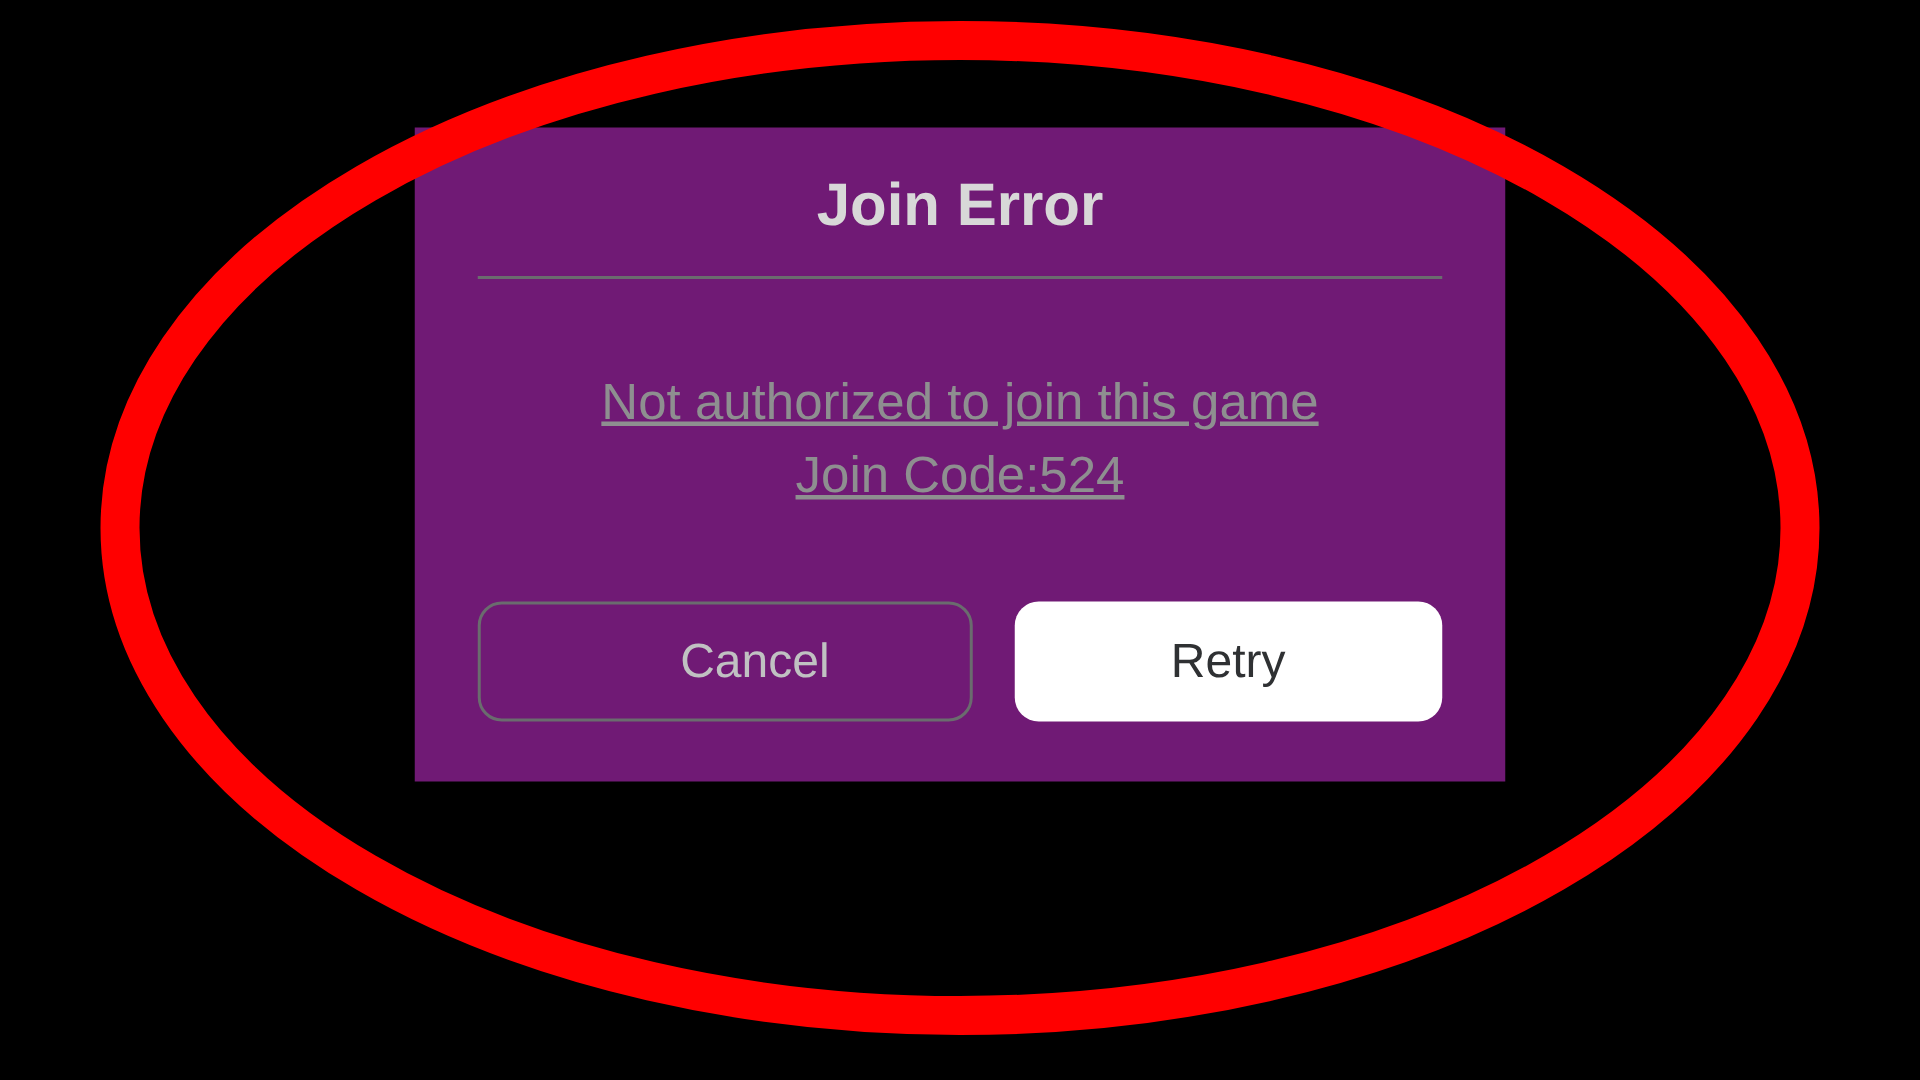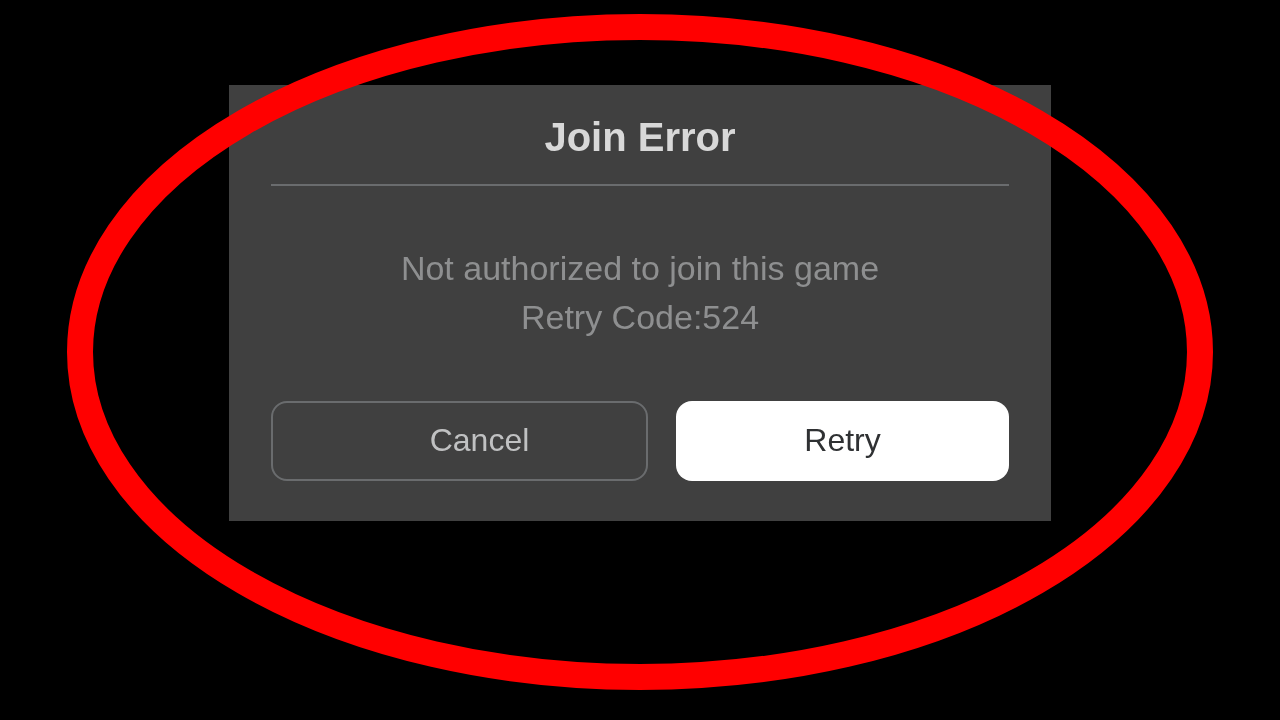--- a/index.html
+++ b/index.html
@@ -23,22 +23,22 @@
       width: 1150px;
       height: 680px;
       pointer-events: none;
       z-index: 2;
     }
     .dialog {
       position: absolute;
       top: 85px;
       left: 50%;
       transform: translateX(-50%);
-      width: 822px;
-      background: #404040;
+      width: 727px;
+      background: #701a75;
       padding: 30px 42px 40px 42px;
       z-index: 1;
     }
     .dialog-title {
       color: #d8d8d8;
       font-size: 40px;
       font-weight: 600;
       text-align: center;
       margin-bottom: 24px;
     }
@@ -47,20 +47,21 @@
       background: #6a6c6e;
       margin-bottom: 58px;
     }
     .dialog-message {
       text-align: center;
       color: #8e8f90;
       font-size: 34px;
       font-weight: 500;
       line-height: 1.45;
       margin-bottom: 58px;
+      text-decoration: underline;
     }
     .dialog-message div {
       display: block;
     }
     .button-row {
       display: flex;
       gap: 28px;
     }
     .btn {
       flex: 1;
@@ -90,19 +91,19 @@
 
 <svg class="ellipse-annotation" viewBox="0 0 1150 680">
   <ellipse cx="575" cy="340" rx="560" ry="325" fill="none" stroke="#ff0000" stroke-width="26"></ellipse>
 </svg>
 
 <div class="dialog">
   <div class="dialog-title">Join Error</div>
   <div class="dialog-divider"></div>
   <div class="dialog-message">
     <div>Not authorized to join this game</div>
-    <div>Retry Code:524</div>
+    <div>Join Code:524</div>
   </div>
   <div class="button-row">
     <button class="btn btn-cancel">Cancel</button>
     <button class="btn btn-retry">Retry</button>
   </div>
 </div>
 
 </body></html>

